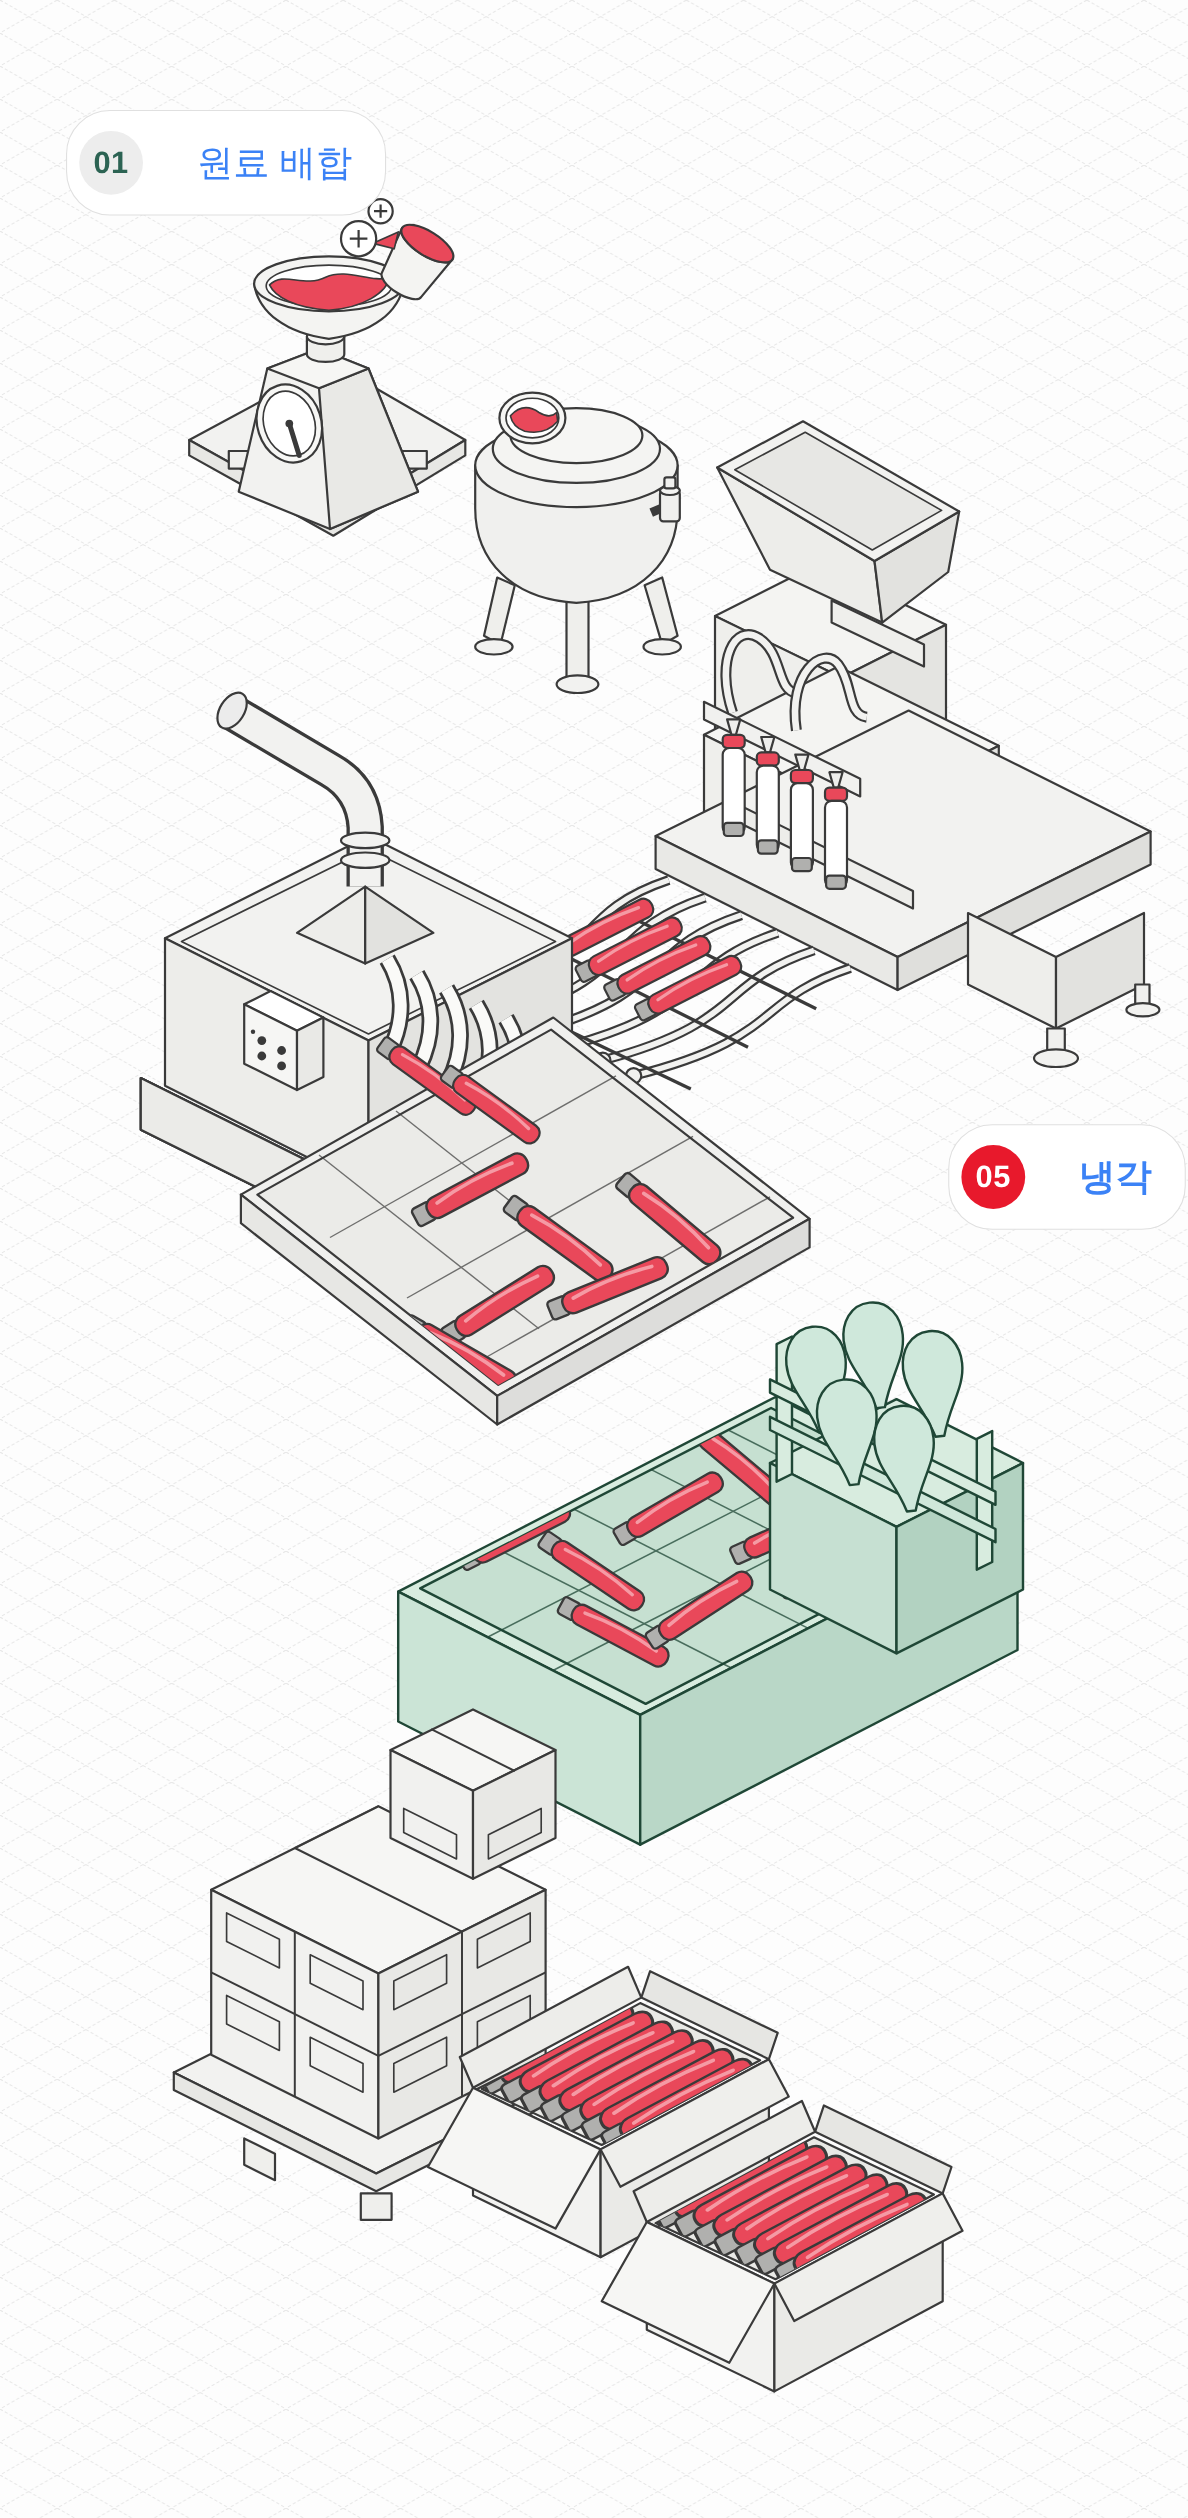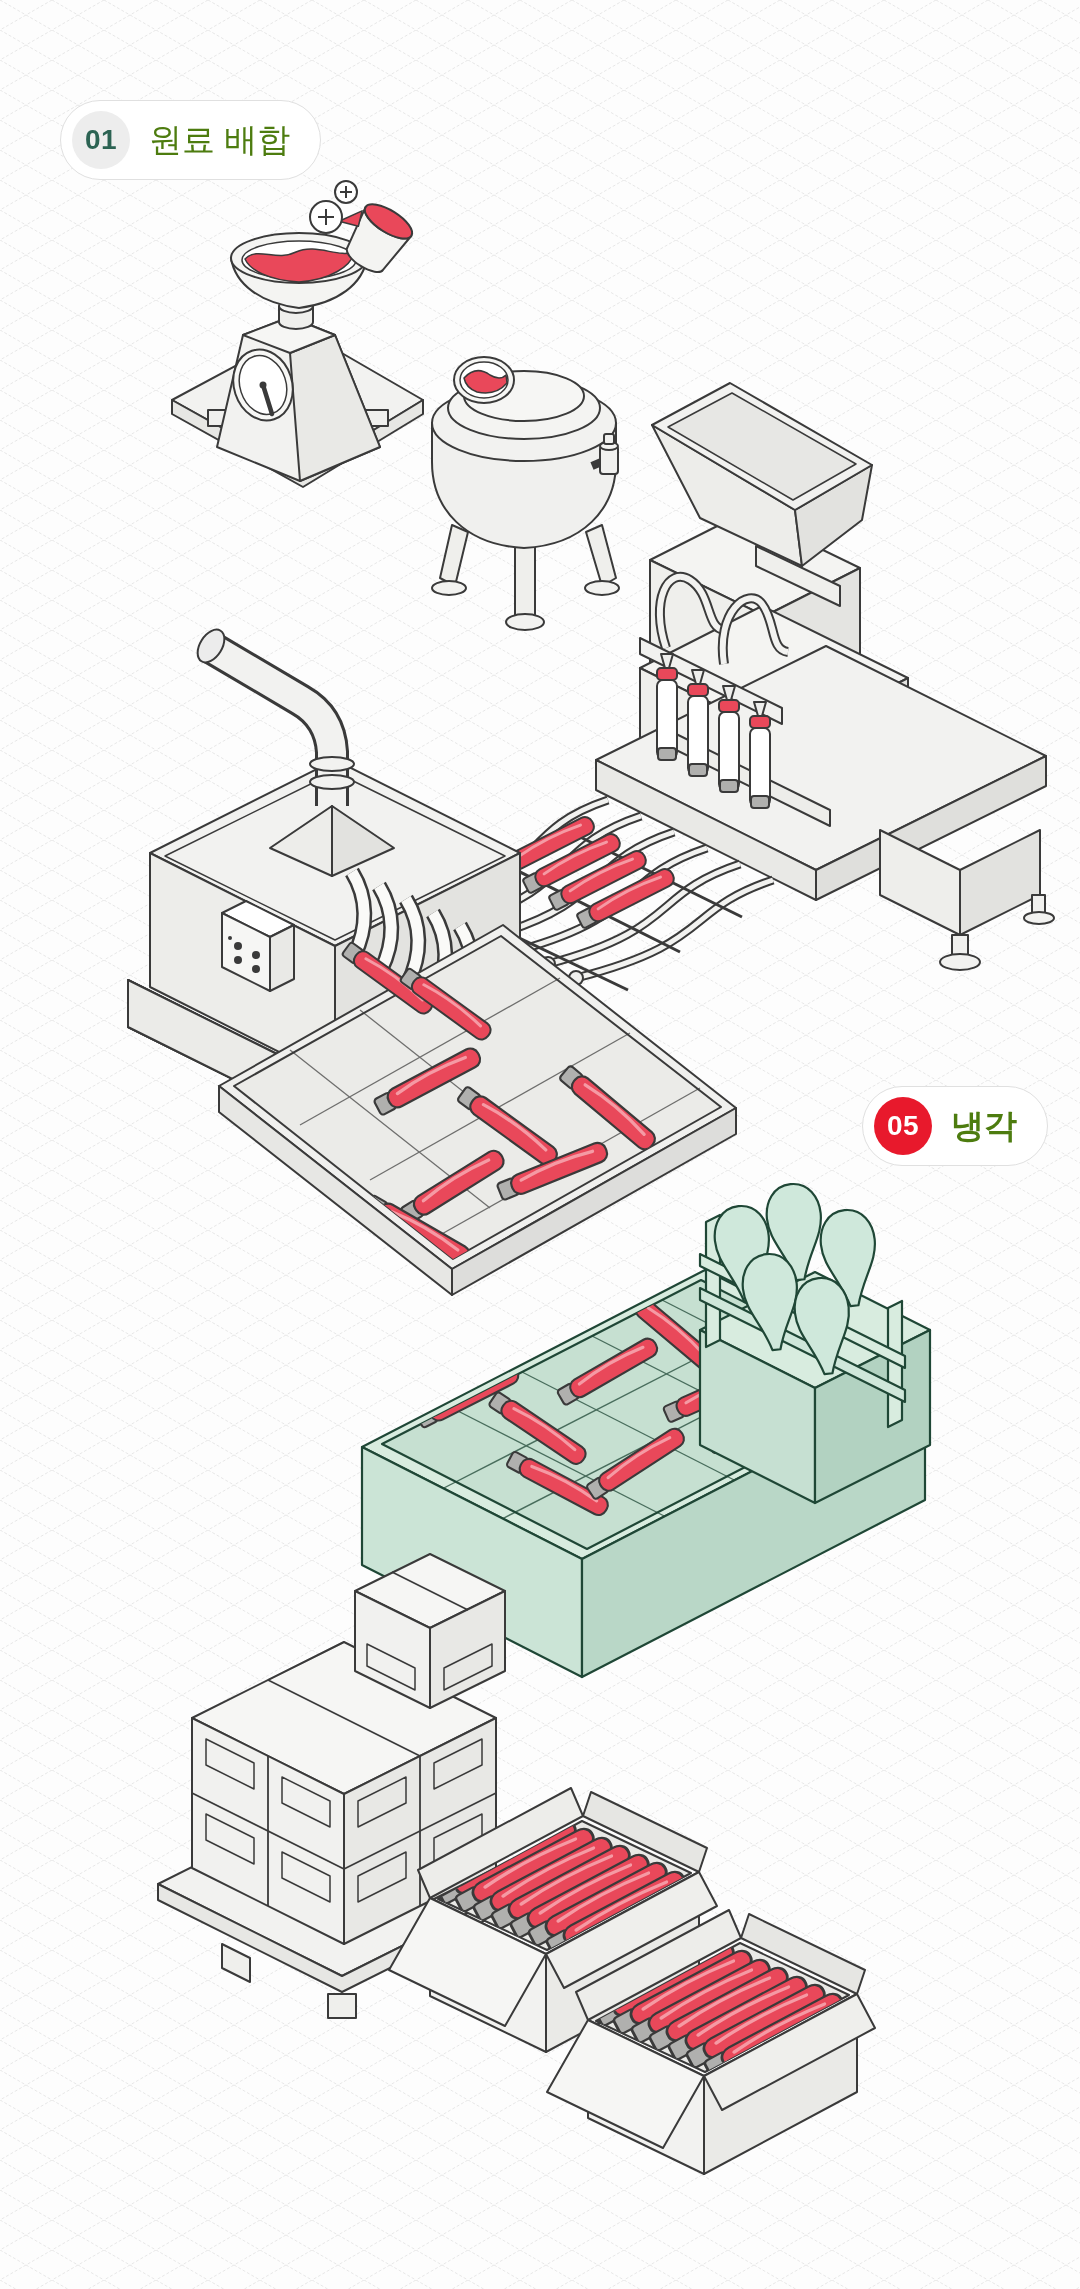--- a/index.html
+++ b/index.html
@@ -3,30 +3,30 @@
 <meta charset="utf-8">
 <style>
   html,body{margin:0;padding:0;background:#fdfdfd;}
   #canvas{
     position:relative;width:1080px;height:2289px;overflow:hidden;
     background:#fdfdfd;
     font-family:"Liberation Sans","DejaVu Sans",sans-serif;
   }
   #scene{position:absolute;left:0;top:0;}
   .pill{
-    position:absolute;display:inline-flex;align-items:center;gap:19px;
-    height:80px;border-radius:40px;background:#ffffff;
+    position:absolute;display:inline-flex;align-items:center;gap:1px;
+    height:96px;border-radius:40px;background:#ffffff;
     border:1px solid #e0e0e0;padding:0 30px 0 11px;box-sizing:border-box;
   }
   .pill .badge{
     width:58px;height:58px;border-radius:50%;background:#ededed;
     display:flex;align-items:center;justify-content:center;
     font-size:28px;font-weight:600;color:#2c6353;letter-spacing:.5px;
   }
-  .pill .pill-label{font-size:33px;color:#4d7c0f;font-weight:500;white-space:nowrap;}
+  .pill .pill-label{font-size:33px;color:#3b82f6;font-weight:500;white-space:nowrap;margin-left:48px;}
   .pill.highlight .badge{background:#e8192c;color:#ffffff;}
   .pill.highlight .pill-label{font-weight:700;}
   svg *{vector-effect:none;}
 </style>
 </head>
 <body>
 
 <div id="canvas">
 
 <svg id="scene" width="1080" height="2289" viewBox="0 0 1080 2289">
@@ -446,18 +446,18 @@
       <polygon points="546,1954 699,1872 717,1906 564,1988" fill="#efefec"></polygon>
     </g>
     <use href="#openbox" transform="translate(158,122)"></use>
   </g>
 </svg>
 
 <div class="pill" style="left:60px;top:100px">
   <span class="badge">01</span>
   <span class="pill-label">원료 배합</span>
 </div>
-<div class="pill highlight" style="left:862px;top:1086px">
+<div class="pill highlight" style="left:862px;top:1022px">
   <span class="badge">05</span>
   <span class="pill-label">냉각</span>
 </div>
 
 </div>
 
 </body></html>

